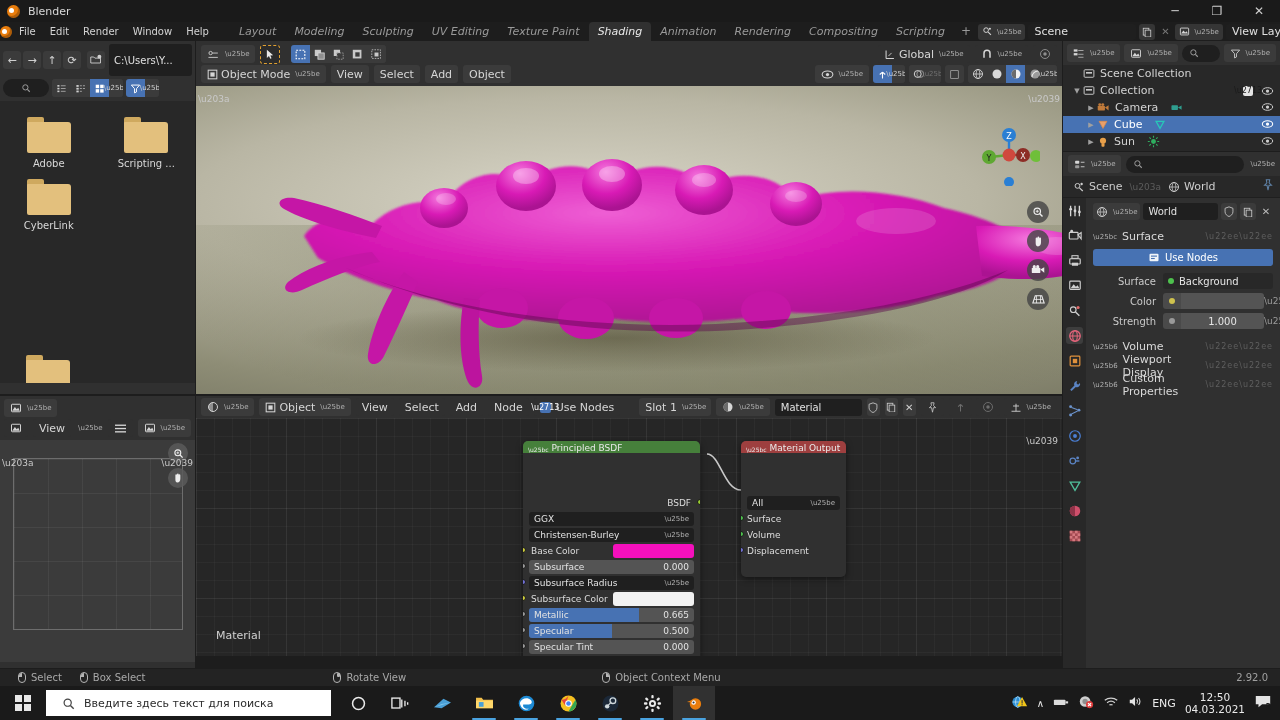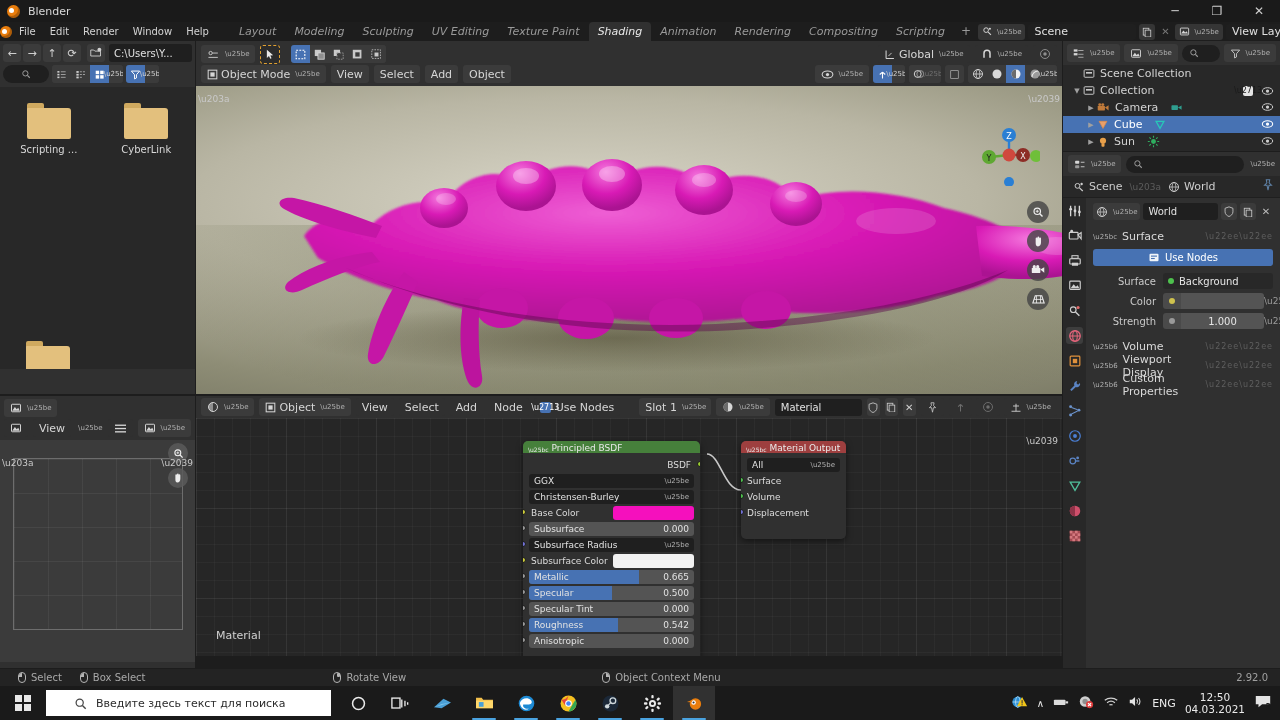--- a/index.html
+++ b/index.html
@@ -83,21 +83,21 @@
   .grp .icon-sq { border-radius:0; }
 
   
   #filebrowser { left:0; top:41px; width:195px; height:353px; background:#303030; }
   .fb-nav { display:flex; align-items:center; gap:2px; padding:3px 3px 2px; }
   .fb-arrow {
     width:18px; height:18px; border-radius:3px; background:#3b3b3b;
     display:flex; align-items:center; justify-content:center; font-size:11px; color:#cfcfcf;
   }
   .fb-path {
-    background:#1f1f1f; height:18px; border-radius:3px; display:flex; align-items:center;
+    background:#1f1f1f; height:32px; border-radius:3px; display:flex; align-items:center;
     padding:0 5px; font-size:10px; color:#e0e0e0; flex:1; margin-left:2px; overflow:hidden;
     white-space:nowrap;
   }
   .fb-tools { display:flex; align-items:center; gap:3px; padding:1px 3px 4px; }
   .fb-search {
     flex:0 0 46px; height:18px; background:#1f1f1f; border-radius:9px;
     display:flex; align-items:center; justify-content:center; color:#9a9a9a; font-size:10px;
   }
   .fb-body { background:#282828; height:282px; padding:10px 0 0; position:relative; overflow:hidden; }
   .fb-grid { display:grid; grid-template-columns:1fr 1fr; gap:0px 0px; }
@@ -176,21 +176,21 @@
     overflow:hidden;
   }
   .sh-label { position:absolute; left:20px; bottom:14px; font-size:11px; color:#d0d0d0; }
 
   .node { position:absolute; border-radius:5px; overflow:hidden;
           box-shadow:0 2px 6px rgba(0,0,0,.5); background:#303030; }
   .node-head {
     height:12px; display:flex; align-items:flex-end; gap:3px; padding:0 5px;
     font-size:9px; color:#e9e9e9;
   }
-  .node-body { padding:4px 0 18px; }
+  .node-body { padding:4px 0 18px;margin-top:38px; }
   .nrow {
     position:relative; height:15px; margin:0 6px 1px; display:flex; align-items:center;
     font-size:9px; color:#dcdcdc;
   }
   .nrow.out { justify-content:flex-end; padding-right:3px; }
   .nsock {
     position:absolute; width:6px; height:6px; border-radius:50%; border:1px solid #1a1a1a;
     top:4px;
   }
   .nsock.left { left:-9px; }
@@ -275,21 +275,21 @@
   
   .taskbar {
     position:absolute; left:0; top:686px; width:1280px; height:34px; background:#1a1a1a;
     display:flex; align-items:center;
   }
   .start { width:46px; height:34px; display:flex; align-items:center; justify-content:center; }
   .start-grid { display:grid; grid-template-columns:7px 7px; grid-template-rows:7px 7px; gap:2px; }
   .start-grid span { background:#e8e8e8; display:block; }
   .tb-search {
     width:285px; height:26px; background:#fff; display:flex; align-items:center; gap:9px;
-    padding:0 28px; color:#2b2b2b; font-size:11px;
+    padding:0 16px; color:#2b2b2b; font-size:11px;
   }
   .tb-icons { display:flex; align-items:center; gap:0px; margin-left:6px; }
   .tb-app {
     width:42px; height:34px; display:flex; align-items:center; justify-content:center; position:relative;
   }
   .tb-app .under {
     position:absolute; bottom:0; left:9px; width:24px; height:2.5px; background:#4aa3e0; border-radius:2px;
   }
   .tray { margin-left:auto; display:flex; align-items:center; gap:9px; padding-right:8px; color:#eaeaea; font-size:11px; }
   .clock { text-align:center; line-height:12px; font-size:10.5px; }
@@ -420,20 +420,27 @@
         <div class="icon-sq on">
           <svg width="11" height="11" viewBox="0 0 16 16">
               <path d="M2 3h12l-4.6 5.3V13l-2.8 1.4V8.3z" fill="none" stroke="#fff" stroke-width="1.4"></path>
             </svg>
         </div>
         <div class="icon-sq" style="width:14px;font-size:7px;">\u25be</div>
       </div>
     </div>
     <div class="fb-body">
       <div class="fb-grid">
+        <div class="fb-item">
+          <div class="folder">
+              <div class="tab"></div>
+              <div class="body"></div>
+            </div>
+          <div class="fb-label">Adobe</div>
+        </div>
         <div class="fb-item">
           <div class="folder">
               <div class="tab"></div>
               <div class="body"></div>
             </div>
           <div class="fb-label">Scripting ...</div>
         </div>
         <div class="fb-item">
           <div class="folder">
               <div class="tab"></div>

